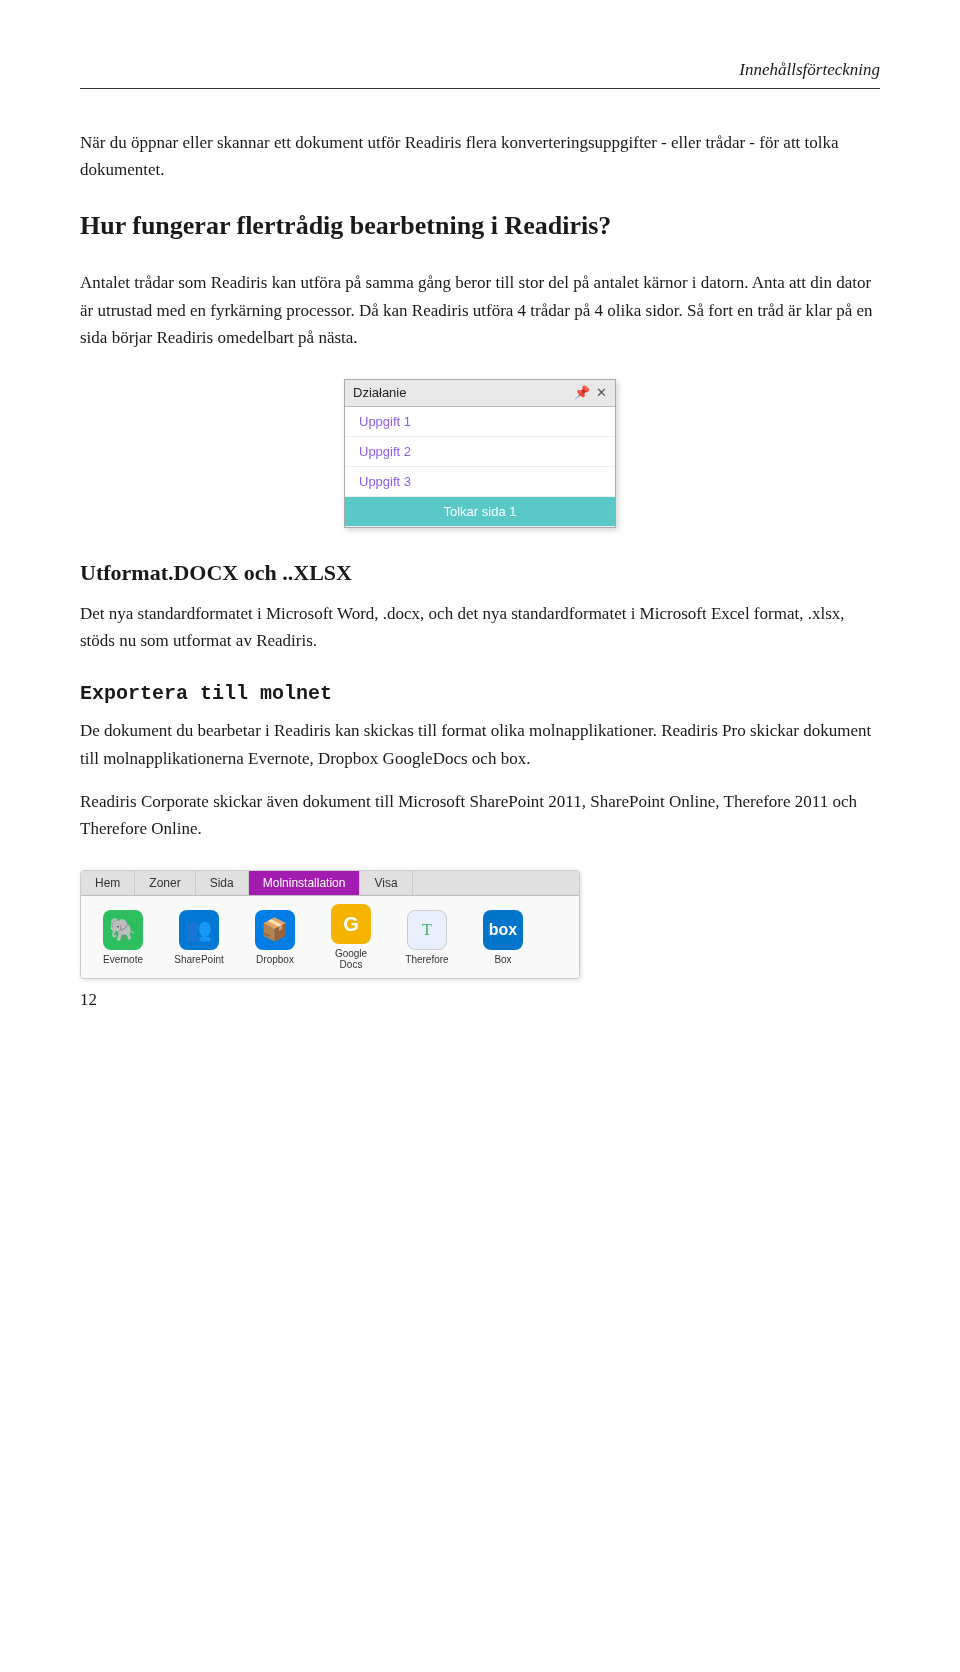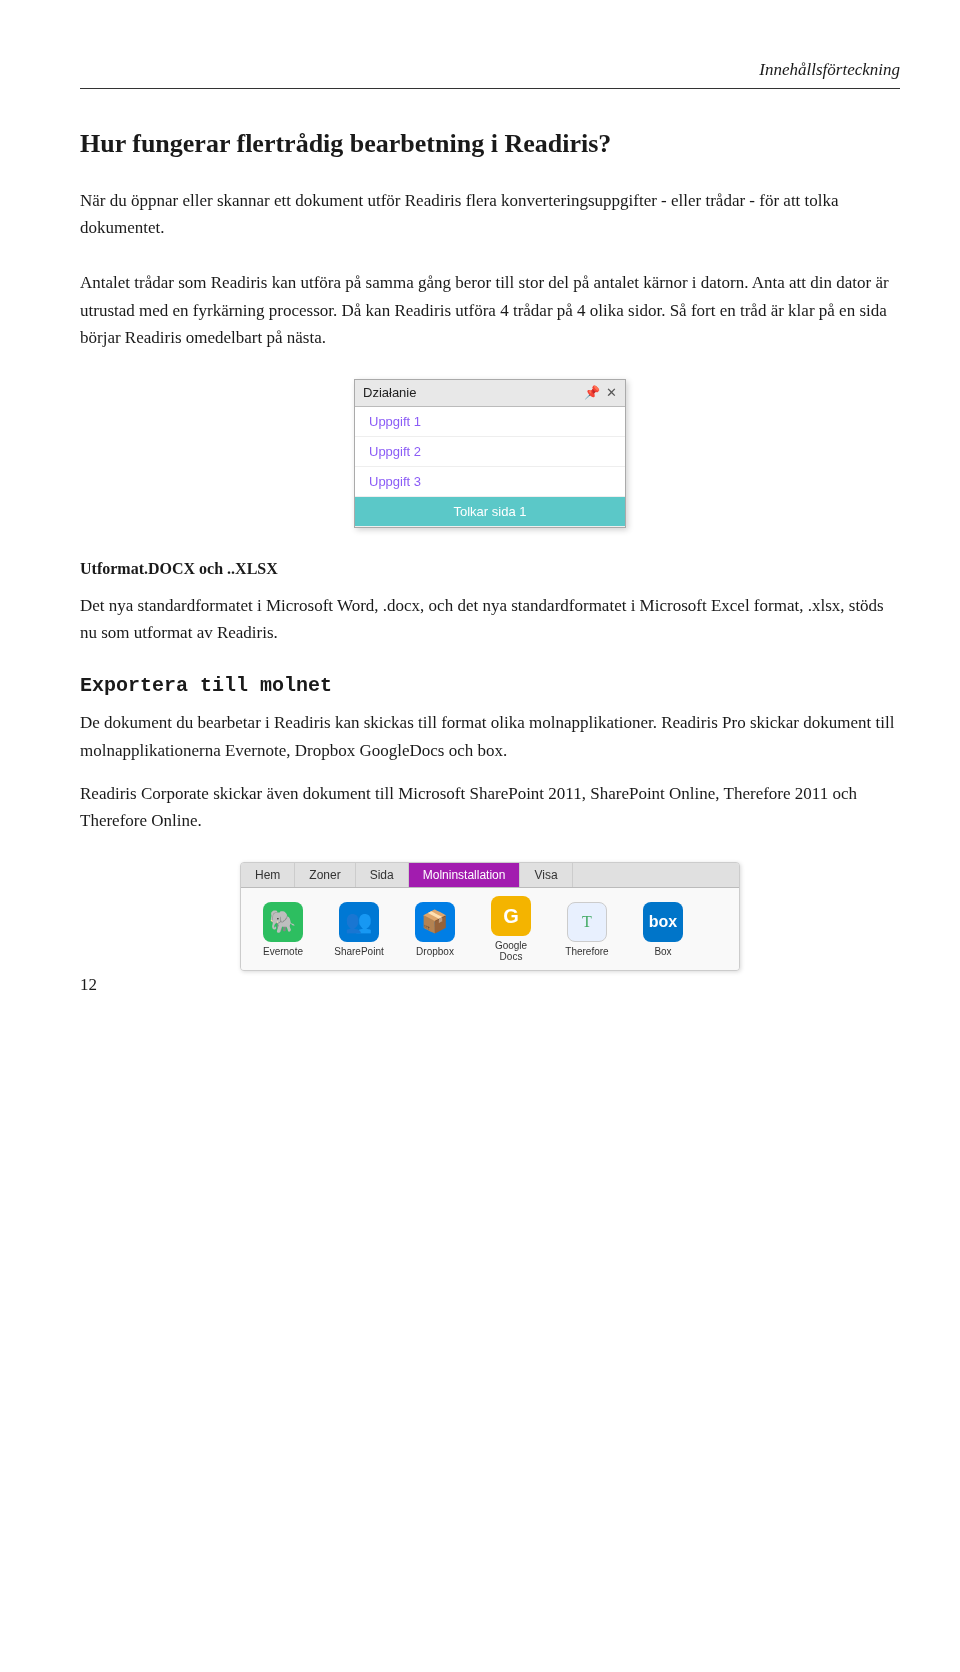--- a/index.html
+++ b/index.html
@@ -7,21 +7,21 @@
     body {
       background: #ffffff;
       font-family: Georgia, 'Times New Roman', serif;
       color: #1a1a1a;
       width: 960px;
       min-height: 1672px;
       position: relative;
     }
 
     .page {
-      padding: 60px 60px 60px 80px;
+      padding: 60px 80px 60px 80px;
       position: relative;
     }
 
     .header-line {
       border-bottom: 1.5px solid #333;
       padding-bottom: 8px;
       margin-bottom: 40px;
       text-align: right;
     }
 
@@ -35,21 +35,21 @@
     h2 {
       font-family: Georgia, serif;
       font-size: 26px;
       font-weight: bold;
       color: #1a1a1a;
       margin-bottom: 16px;
     }
 
     h3 {
       font-family: Georgia, serif;
-      font-size: 16px;
+      font-size: 22px;
       font-weight: bold;
       color: #1a1a1a;
       margin-bottom: 14px;
     }
 
     h4 {
       font-family: Liberation Mono, monospace;
       font-size: 20px;
       font-weight: bold;
       color: #1a1a1a;
@@ -127,22 +127,22 @@
     }
 
     .dialog-item.highlighted {
       background: #5bc8c8;
       color: #fff;
       text-align: center;
     }
 
     .molnet-app-image {
       display: flex;
-      justify-content: center;
-      margin: 24px 0 16px 0;
+      justify-content: flex-start;
+      margin: 24px 0 10px 0;
     }
 
     .app-toolbar {
       width: 500px;
       border: 1px solid #ccc;
       background: #f0f0f0;
       border-radius: 4px;
       overflow: hidden;
       box-shadow: 1px 1px 4px rgba(0,0,0,0.15);
     }
@@ -201,42 +201,42 @@
 
     .evernote-icon { background: #2dbe60; color: #fff; }
     .sharepoint-icon { background: #0078d4; color: #fff; }
     .dropbox-icon { background: #007ee5; color: #fff; }
     .googledocs-icon { background: #f4b400; color: #fff; }
     .therefore-icon { background: #e8f0fe; color: #4285f4; border: 1px solid #ccc; }
     .box-icon { background: #0075c9; color: #fff; }
 
     .footer-page-num {
       position: absolute;
-      bottom: 52px;
+      bottom: 39px;
       left: 80px;
       font-family: Georgia, serif;
       font-size: 17px;
       color: #1a1a1a;
     }
   </style>
 </head>
 <body>
 
 <div class="page">
 
   <div class="header-line">
     <span class="header-title">Innehållsförteckning</span>
   </div>
 
   <div class="section">
+    <p>När du öppnar eller skannar ett dokument utför Readiris flera konverteringsuppgifter - eller trådar - för att tolka dokumentet.</p>
+  </div>
+
+  <div class="section">
     <h2>Hur fungerar flertrådig bearbetning i Readiris?</h2>
-  </div>
-
-  <div class="section">
-    <p>När du öppnar eller skannar ett dokument utför Readiris flera konverteringsuppgifter - eller trådar - för att tolka dokumentet.</p>
   </div>
 
   <div class="section">
     <p>Antalet trådar som Readiris kan utföra på samma gång beror till stor del på antalet kärnor i datorn. Anta att din dator är utrustad med en fyrkärning processor. Då kan Readiris utföra 4 trådar på 4 olika sidor. Så fort en tråd är klar på en sida börjar Readiris omedelbart på nästa.</p>
   </div>
 
   <div class="dialog-image-container">
     <div class="dialog-box">
       <div class="dialog-titlebar">
         <span class="dialog-title-text">Działanie</span>

